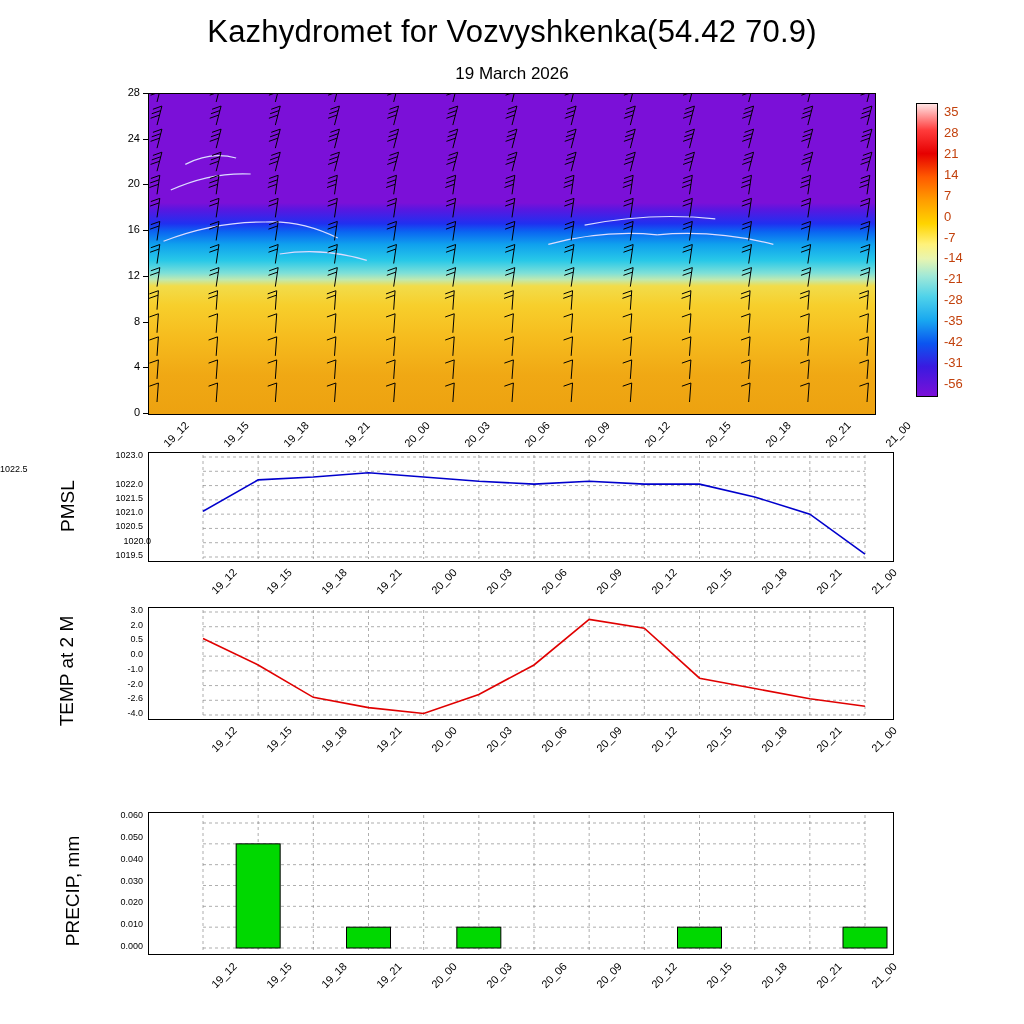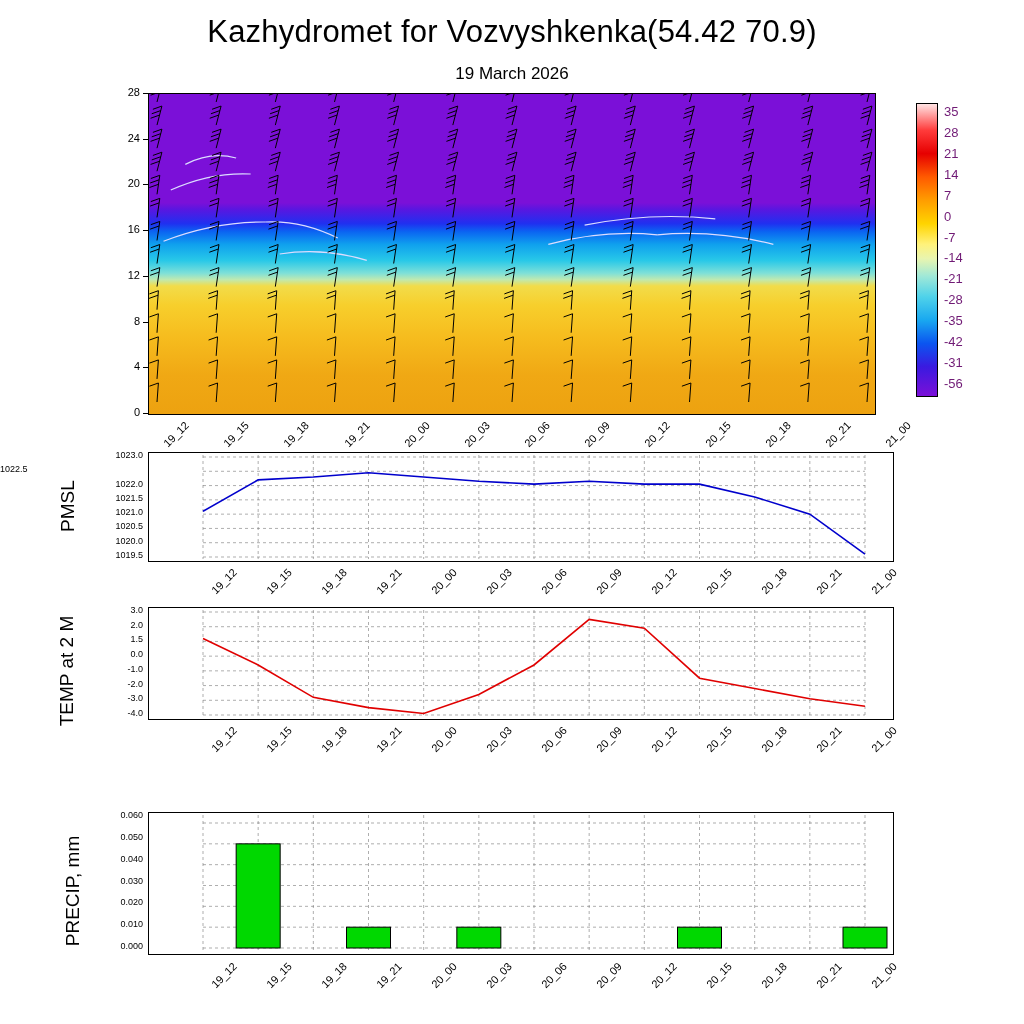--- a/index.html
+++ b/index.html
@@ -43,21 +43,21 @@
       #ff9d00 33%,
       #ffd400 41%,
       #fff27a 48%,
       #e8f5b0 53%,
       #9fe8d8 59%,
       #4fd2ea 66%,
       #19a8f0 74%,
       #0b55f0 82%,
       #3a1ae0 90%,
       #7b10d8 100%);}
-  .cbl{position:absolute;font-size:13px;color:#701a75;left:944px;}
+  .cbl{position:absolute;font-size:13px;color:#c2410c;left:944px;}
 
   
   svg{display:block;}
 </style>
 </head>
 <body>
 
 <div class="title">Kazhydromet for Vozvyshkenka(54.42 70.9)</div>
 <div class="subtitle">19 March 2026</div>
 
@@ -1071,21 +1071,21 @@
       <line x1="495.3333333333333" y1="2" x2="495.3333333333333" y2="106" stroke="#777" stroke-width="0.6" stroke-dasharray="3,3"></line>
       <line x1="550.5" y1="2" x2="550.5" y2="106" stroke="#777" stroke-width="0.6" stroke-dasharray="3,3"></line>
       <line x1="605.6666666666666" y1="2" x2="605.6666666666666" y2="106" stroke="#777" stroke-width="0.6" stroke-dasharray="3,3"></line>
       <line x1="660.8333333333333" y1="2" x2="660.8333333333333" y2="106" stroke="#777" stroke-width="0.6" stroke-dasharray="3,3"></line>
       <line x1="716" y1="2" x2="716" y2="106" stroke="#777" stroke-width="0.6" stroke-dasharray="3,3"></line>
       <path d="M54,58.28571428571364L109.16666666666666,26.857142857141554L164.33333333333331,24.000000000001293L219.5,19.714285714284415L274.66666666666663,24.000000000001293L329.8333333333333,28.28571428571493L385,31.142857142858446L440.16666666666663,28.28571428571493L495.3333333333333,31.142857142858446L550.5,31.142857142858446L605.6666666666666,43.999999999999346L660.8333333333333,61.142857142857146L716,101.1428571428565" fill="none" stroke="#0000cc" stroke-width="1.6"></path>
     </svg>
 </div>
 <div id="pmsl-yticks">
     <div class="tick" style="left: 0px; width: 143px; text-align: right; top: 550px;">1019.5</div>
-    <div class="tick" style="left: 0px; width: 143px; text-align: right; top: 535.714px;">1020.0</div>
+    <div class="tick" style="left: 0px; width: 143px; text-align: right; top: 535.714px; padding-left: 8px;">1020.0</div>
     <div class="tick" style="left: 0px; width: 143px; text-align: right; top: 521.429px;">1020.5</div>
     <div class="tick" style="left: 0px; width: 143px; text-align: right; top: 507.143px;">1021.0</div>
     <div class="tick" style="left: 0px; width: 143px; text-align: right; top: 492.857px;">1021.5</div>
     <div class="tick" style="left: 0px; width: 143px; text-align: right; top: 478.571px;">1022.0</div>
     <div class="tick" style="left: 0px; width: 143px; text-align: left; top: 464.286px;">1022.5</div>
     <div class="tick" style="left: 0px; width: 143px; text-align: right; top: 450px;">1023.0</div>
   </div>
 <div id="pmsl-xticks">
     <div class="xtick" style="left: 200px; top: 566px; font-size: 11px;">19_12</div>
     <div class="xtick" style="left: 255px; top: 566px; font-size: 11px;">19_15</div>
@@ -1124,25 +1124,25 @@
       <line x1="495.3333333333333" y1="2" x2="495.3333333333333" y2="109" stroke="#777" stroke-width="0.6" stroke-dasharray="3,3"></line>
       <line x1="550.5" y1="2" x2="550.5" y2="109" stroke="#777" stroke-width="0.6" stroke-dasharray="3,3"></line>
       <line x1="605.6666666666666" y1="2" x2="605.6666666666666" y2="109" stroke="#777" stroke-width="0.6" stroke-dasharray="3,3"></line>
       <line x1="660.8333333333333" y1="2" x2="660.8333333333333" y2="109" stroke="#777" stroke-width="0.6" stroke-dasharray="3,3"></line>
       <line x1="716" y1="2" x2="716" y2="109" stroke="#777" stroke-width="0.6" stroke-dasharray="3,3"></line>
       <path d="M54,30.48571428571428L109.16666666666666,56.971428571428575L164.33333333333331,89.34285714285714L219.5,99.64285714285714L274.66666666666663,105.52857142857142L329.8333333333333,86.4L385,56.971428571428575L440.16666666666663,11.357142857142847L495.3333333333333,20.185714285714283L550.5,70.21428571428572L605.6666666666666,80.51428571428572L660.8333333333333,90.81428571428572L716,98.17142857142856" fill="none" stroke="#e00000" stroke-width="1.6"></path>
     </svg>
 </div>
 <div id="temp-yticks">
     <div class="tick" style="left: 0px; width: 143px; text-align: right; top: 708px;">-4.0</div>
-    <div class="tick" style="left: 0px; width: 143px; text-align: right; top: 693.286px;">-3.0</div>
+    <div class="tick" style="left: 0px; width: 143px; text-align: right; top: 693.286px;">-2.6</div>
     <div class="tick" style="left: 0px; width: 143px; text-align: right; top: 678.571px;">-2.0</div>
     <div class="tick" style="left: 0px; width: 143px; text-align: right; top: 663.857px;">-1.0</div>
     <div class="tick" style="left: 0px; width: 143px; text-align: right; top: 649.143px;">0.0</div>
-    <div class="tick" style="left: 0px; width: 143px; text-align: right; top: 634.429px;">1.5</div>
+    <div class="tick" style="left: 0px; width: 143px; text-align: right; top: 634.429px;">0.5</div>
     <div class="tick" style="left: 0px; width: 143px; text-align: right; top: 619.714px;">2.0</div>
     <div class="tick" style="left: 0px; width: 143px; text-align: right; top: 605px;">3.0</div>
   </div>
 <div id="temp-xticks">
     <div class="xtick" style="left: 200px; top: 724px; font-size: 11px;">19_12</div>
     <div class="xtick" style="left: 255px; top: 724px; font-size: 11px;">19_15</div>
     <div class="xtick" style="left: 310px; top: 724px; font-size: 11px;">19_18</div>
     <div class="xtick" style="left: 365px; top: 724px; font-size: 11px;">19_21</div>
     <div class="xtick" style="left: 420px; top: 724px; font-size: 11px;">20_00</div>
     <div class="xtick" style="left: 475px; top: 724px; font-size: 11px;">20_03</div>

